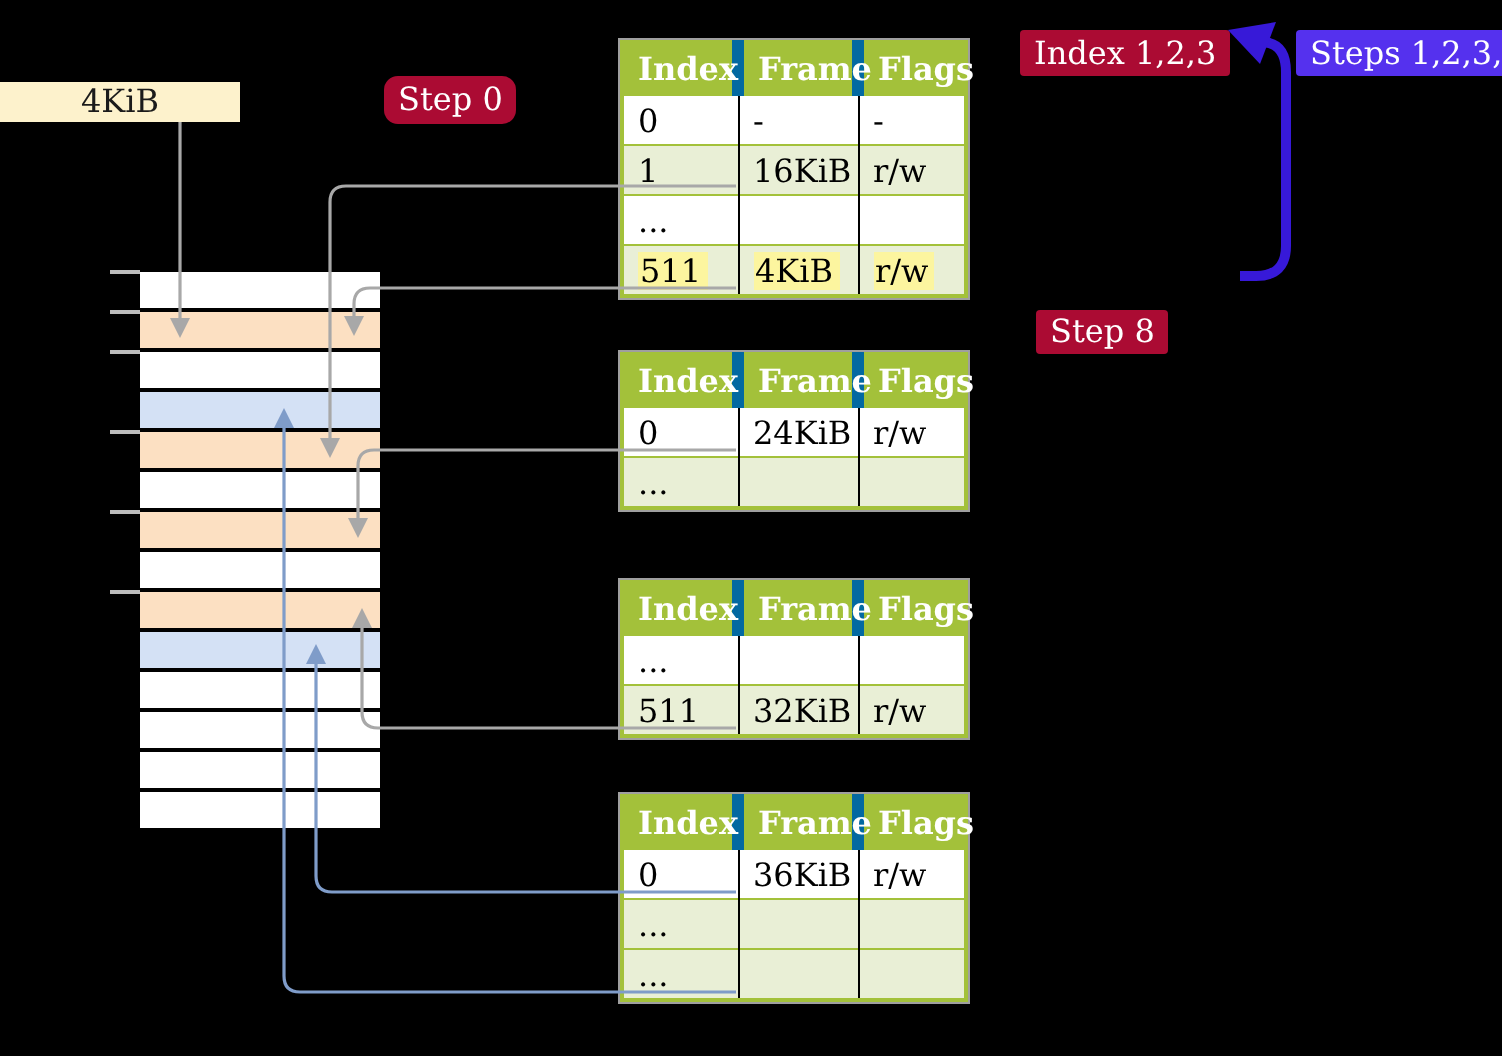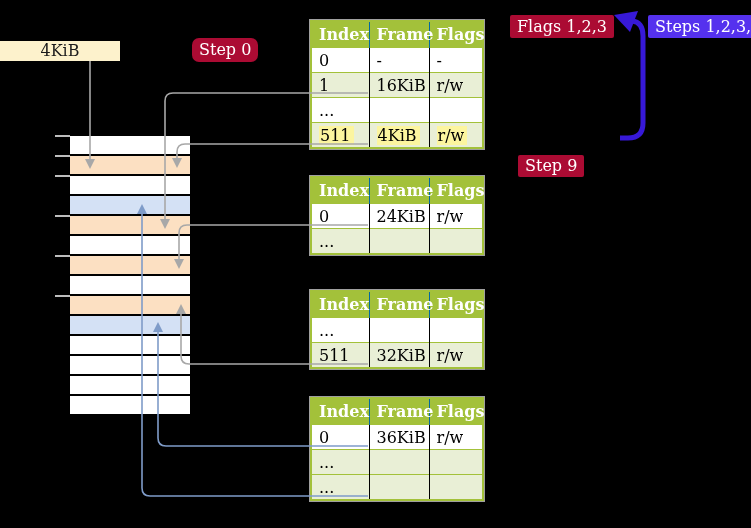--- a/index.html
+++ b/index.html
@@ -20,40 +20,40 @@
   
   .stack{position:absolute;left:70px;top:136px;width:120px;height:280px;}
   .mrow{position:absolute;left:0;width:120px;height:18px;}
   .mrow.white{background:#ffffff;}
   .mrow.peach{background:#fce0c2;}
   .mrow.blue{background:#d4e1f5;}
   
   .ptable{position:absolute;border-collapse:collapse;table-layout:fixed;
         border:2px solid #a3c13a;box-shadow:0 0 0 1px #9f9f9f;}
   .ptable th{height:25px;background:#a3c13a;color:#fff;font-weight:bold;font-size:16px;
-        text-align:left;padding:0 0 0 7px;border-right:1px solid #0369a1;}
+        text-align:left;padding:0 0 0 7px;border-right:6px solid #0369a1;}
   .ptable td{height:24px;background:#fff;color:#000;font-size:16px;text-align:left;
         padding:0 0 0 7px;border-right:1px solid #000;border-top:1px solid #a3c13a;
         overflow:hidden;white-space:nowrap;}
   .ptable th:last-child,.ptable td:last-child{border-right:none;}
   .ptable tr.alt td{background:#e9efd6;}
   .hl{background:#fcf59f;padding:0 3px 0 1px;}
   .overlay{position:absolute;left:0;top:0;pointer-events:none;}
 </style>
 </head>
 <body>
 
 <div class="page">
 
   <div class="size-label">4KiB</div>
 
   <div class="badge red b-step0">Step 0</div>
-  <div class="badge red b-steps123">Flags 1,2,3</div>
+  <div class="badge red b-steps123">Index 1,2,3</div>
   <div class="badge blue b-steps1234">Steps 1,2,3,4</div>
-  <div class="badge red b-step4">Step 9</div>
+  <div class="badge red b-step4">Step 8</div>
 
   <div class="stack">
       <div class="mrow white" style="top: 0px;"></div>
       <div class="mrow peach" style="top: 20px;"></div>
       <div class="mrow white" style="top: 40px;"></div>
       <div class="mrow blue" style="top: 60px;"></div>
       <div class="mrow peach" style="top: 80px;"></div>
       <div class="mrow white" style="top: 100px;"></div>
       <div class="mrow peach" style="top: 120px;"></div>
       <div class="mrow white" style="top: 140px;"></div>

